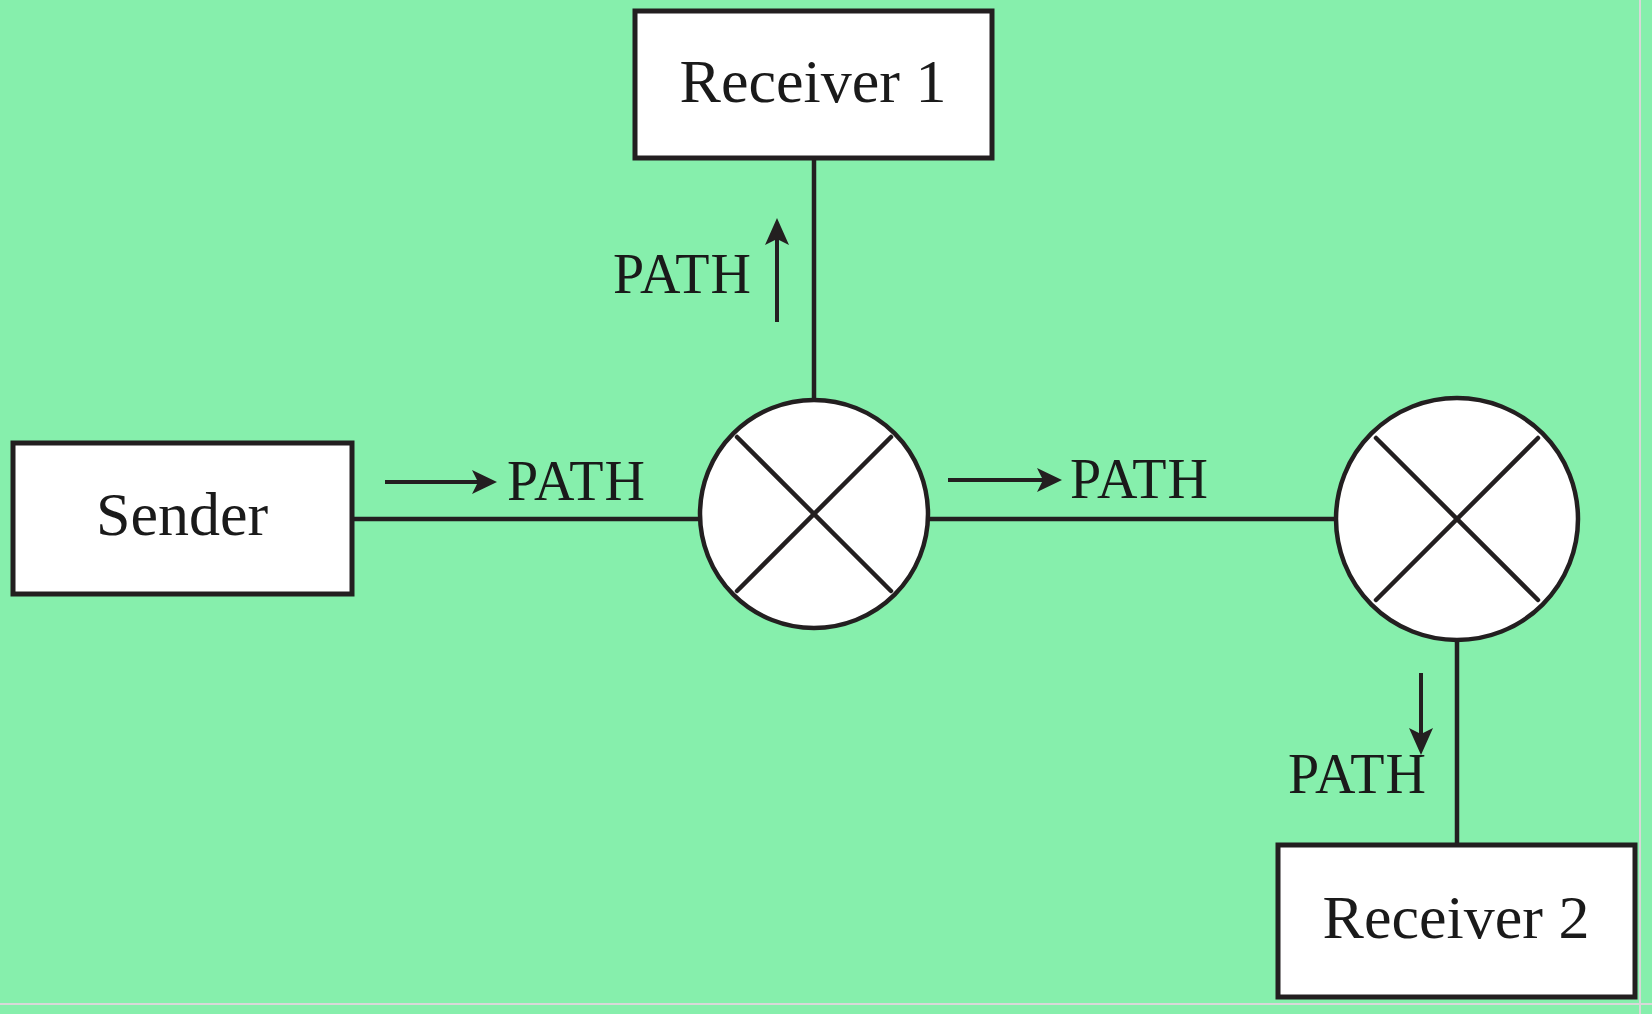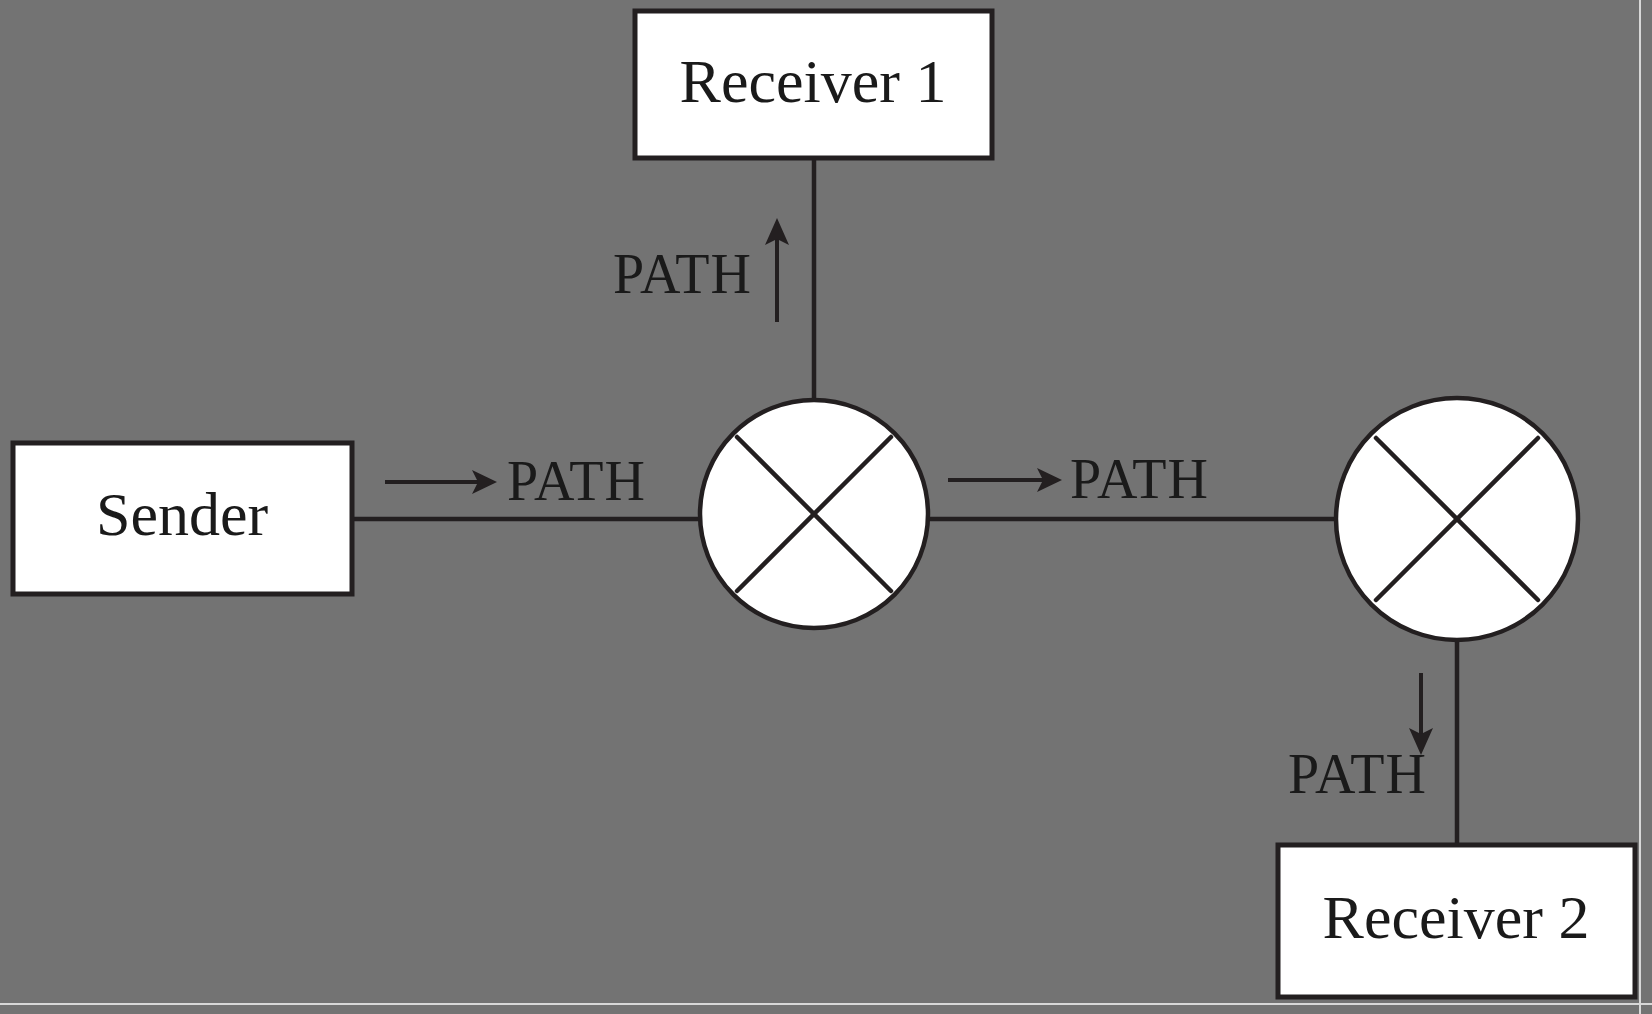--- a/index.html
+++ b/index.html
@@ -4,21 +4,21 @@
 <style>
   html, body {
     margin: 0;
     padding: 0;
     background: #ffffff;
   }
   #canvas {
     position: relative;
     width: 1652px;
     height: 1014px;
-    background: #737373;
+    background: #86efac;
     overflow: hidden;
     font-family: "Liberation Serif", "DejaVu Serif", serif;
   }
   svg.diagram {
     position: absolute;
     left: 0;
     top: 0;
     width: 1652px;
     height: 1014px;
   }

